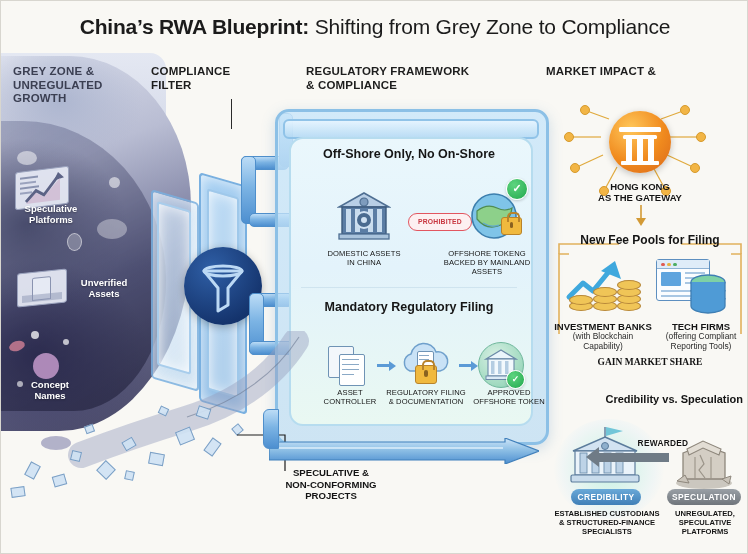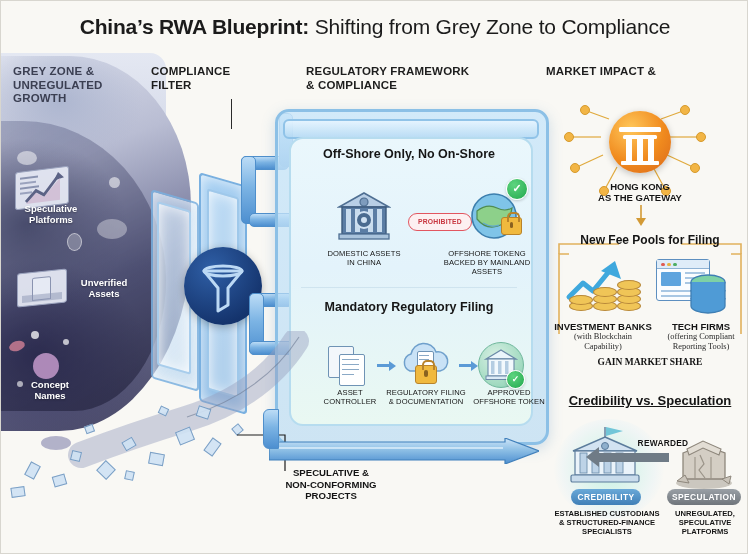--- a/index.html
+++ b/index.html
@@ -119,21 +119,21 @@
   }
   
   #bigarrow{left:268px;top:437px;width:270px;height:26px;}
   
   #hk-badge{
     left:608px;top:110px;width:62px;height:62px;border-radius:50%;
     background:radial-gradient(circle at 35% 28%,#ffc75a,#f08a1e 55%,#d9671a);
     box-shadow:0 2px 7px rgba(0,0,0,.22);
   }
   .rt-lbl{text-align:center;font-weight:bold;font-size:9.5px;line-height:11px;color:#141414;}
-  .rt-sub{text-align:center;font-size:8.4px;line-height:9.6px;color:#2a2a2a;font-family:Liberation Serif, serif;}
+  .rt-sub{text-align:center;font-size:8.4px;line-height:9.6px;color:#2a2a2a;}
   .pill{
     position:absolute;border-radius:11px;color:#fff;font-weight:bold;
     font-size:8.4px;text-align:center;letter-spacing:.4px;
   }
   .coinst{position:absolute;background:#f0c557;border:1px solid #b8893a;border-radius:50%;}
   .browser{position:absolute;background:#fbfdff;border:1.5px solid #5d8fc0;border-radius:3px;}
   #temple-glow{
     left:553px;top:418px;width:110px;height:100px;border-radius:50%;
     background:radial-gradient(circle,rgba(160,238,215,.55),rgba(190,230,250,.15) 62%,rgba(255,255,255,0) 75%);
   }
@@ -473,21 +473,21 @@
     <path d="M2 25 v8 a17 7 0 0 0 34 0 v-8" fill="#4f9bd6" stroke="#3f7fb4" stroke-width="1.3"></path>
   </svg>
   <div class="abs rt-lbl" style="left:650px;top:320px;width:100px;">TECH FIRMS</div>
   <div class="abs rt-sub" style="left:648px;top:331px;width:104px;">
     <div>(offering Compliant</div>
     <div>Reporting Tools)</div>
   </div>
 
   <div class="abs rt-lbl" style="left:556px;top:356px;width:186px;font-family:Liberation Serif, serif;">GAIN MARKET SHARE</div>
 
-  <div class="abs" style="left:556px;top:392px;width:186px;text-align:center;font-weight:bold;font-size:13px;color:#141414;text-decoration:underline;">Credibility vs. Speculation</div>
+  <div class="abs" style="left:556px;top:392px;width:186px;text-align:right;font-weight:bold;font-size:11px;color:#141414;">Credibility vs. Speculation</div>
 
   <div class="abs" id="temple-glow"></div>
   <div class="abs" style="left:568px;top:424px;width:72px;height:62px;">
     <svg width="72" height="62" viewBox="0 0 72 62">
       <path d="M36 2 v10" stroke="#6d89a5" stroke-width="1.6" fill="none"></path>
       <polygon points="37,2 54,6 37,11" fill="#72c6d8"></polygon>
       <polygon points="36,12 68,26 4,26" fill="#d3e3f1" stroke="#5c7c9c" stroke-width="1.4"></polygon>
       <circle cx="36" cy="21" r="3.5" fill="#8fb0cd" stroke="#5c7c9c" stroke-width="1"></circle>
       <rect x="6" y="26" width="60" height="24" fill="#eaf3fa" stroke="#5c7c9c" stroke-width="1.2"></rect>
       <rect x="11" y="28" width="7" height="20" fill="#bdd3e7" stroke="#6f90ae" stroke-width=".9"></rect>

